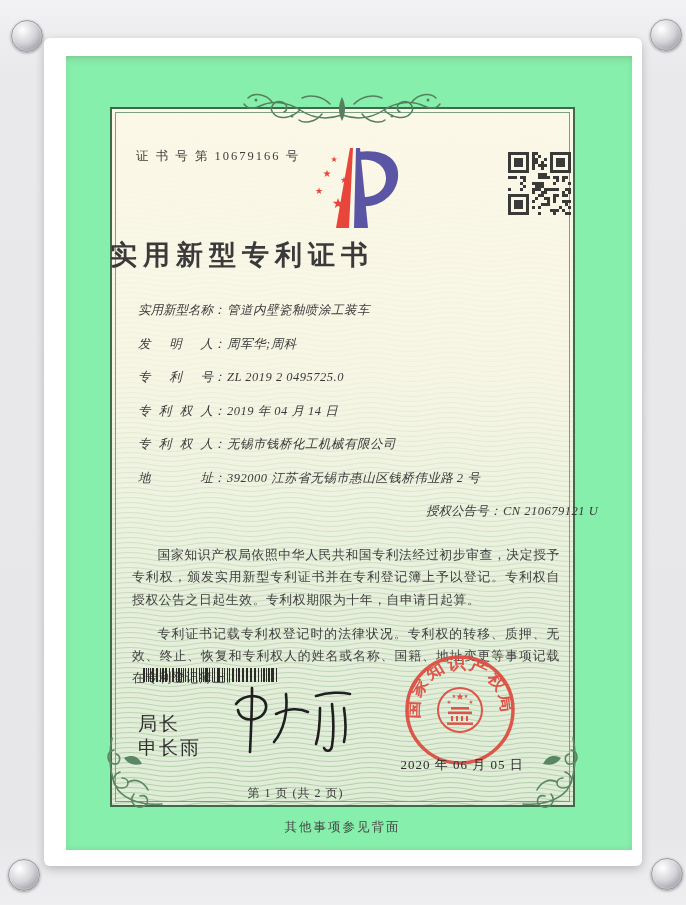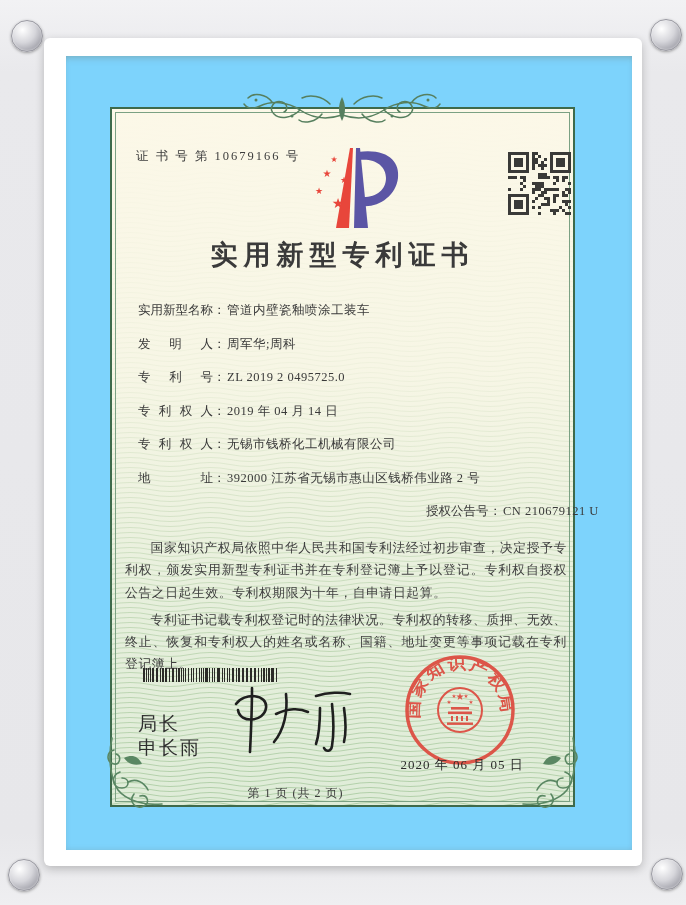--- a/index.html
+++ b/index.html
@@ -4,40 +4,40 @@
 <style>
   html,body{margin:0;padding:0;width:686px;height:905px;overflow:hidden;
     background:linear-gradient(180deg,#f2f2f4 0%,#e9e9ec 8%,#e7e7ea 92%,#efeff1 100%);
     font-family:"Liberation Serif","DejaVu Serif",serif;}
   .screw{position:absolute;width:30px;height:30px;border-radius:50%;
     background:radial-gradient(circle at 35% 30%,#ffffff,#d6d6db 45%,#a8a8b0 75%,#8d8d96);
     box-shadow:0 1px 3px rgba(0,0,0,.35), inset 0 0 2px rgba(255,255,255,.8);
     border:1px solid #9a9aa2;}
   .sheet{position:absolute;left:44px;top:38px;width:598px;height:828px;background:#ffffff;
     border-radius:6px;box-shadow:0 3px 10px rgba(0,0,0,.22);}
-  .paper{position:absolute;left:22px;top:18px;width:566px;height:794px;background:#7dd3fc;
+  .paper{position:absolute;left:22px;top:18px;width:566px;height:794px;background:#86efac;
     box-shadow:inset 0 5px 8px -5px rgba(110,100,70,.45), inset 0 -3px 6px -4px rgba(110,100,70,.25);}
   .abs{position:absolute;}
   .frame{position:absolute;left:44px;top:51px;width:465px;height:700px;
     border:2px solid #3e6a4b;box-sizing:border-box;}
   .frame-inner{position:absolute;left:3px;top:3px;right:3px;bottom:3px;
     border:1px solid #7ba183;}
   .cert-no{left:70px;top:92px;font-size:12.5px;letter-spacing:2px;color:#3c3c3c;}
-  .title{left:44px;top:181px;width:465px;text-align:center;font-size:27px;font-weight:600;
+  .title{left:44px;top:181px;width:465px;font-size:27px;font-weight:600;
     letter-spacing:6px;color:#3a3a3a;}
   .fields{left:72px;top:246px;width:432px;color:#3a3a3a;font-size:12.5px;}
-  .frow{height:20px;margin-bottom:13.5px;white-space:nowrap;}
+  .frow{height:20px;margin-bottom:13.5px;white-space:nowrap;font-style:italic;}
   .lbl{display:inline-block;width:63px;text-align:justify;text-align-last:justify;vertical-align:top;}
   .colon{display:inline-block;width:14px;}
   .val{letter-spacing:.5px;}
   .authpair2{display:inline-block;margin-left:8px;position:absolute;left:280px;top:0;}
   .authrow{position:relative;}
   .paras{left:54px;top:476px;width:452px;font-size:12.8px;line-height:22.3px;color:#3f3f3f;
     letter-spacing:.6px;text-align:justify;}
-  .paras p{margin:5px;text-indent:2em;}
+  .paras p{margin:12px;text-indent:2em;}
   .director{font-size:19px;color:#2e2e2e;letter-spacing:2px;}
   .seal-date{left:322px;top:700px;width:148px;text-align:center;font-size:13px;color:#2b2b2b;letter-spacing:1px;}
   .pagefoot{left:44px;top:729px;width:371px;text-align:center;font-size:12px;color:#3a3a3a;letter-spacing:1px;}
   .backnote{left:44px;top:763px;width:465px;text-align:center;font-size:12.5px;color:#474747;letter-spacing:2px;}
   svg{display:block;}
 </style>
 </head>
 <body>
 
 <div class="screw" style="left:11px;top:20px;"></div>
@@ -330,15 +330,16 @@
       <rect x="56" y="68" width="2" height="5"></rect>
       <rect x="61" y="68" width="2" height="5"></rect>
       <rect x="66" y="68" width="2" height="5"></rect>
       <rect x="71" y="68" width="2" height="5"></rect>
       <rect x="52" y="74.5" width="26" height="2.4"></rect>
     </g>
   </svg>
   <div class="abs seal-date">2020 年 06 月 05 日</div>
 
   <div class="abs pagefoot">第 1 页 (共 2 页)</div>
+  <div class="abs backnote">其他事项参见背面</div>
 
  </div>
 </div>
 
 </body></html>

